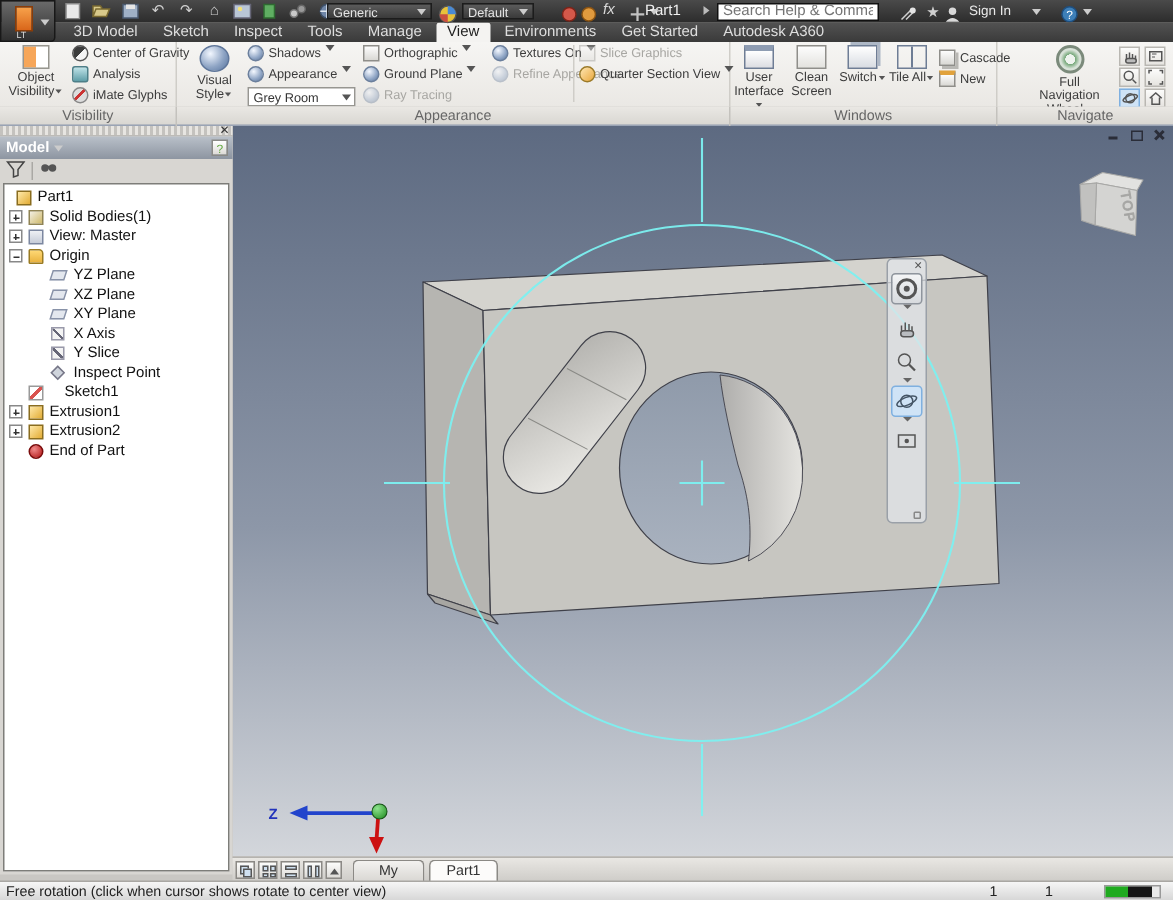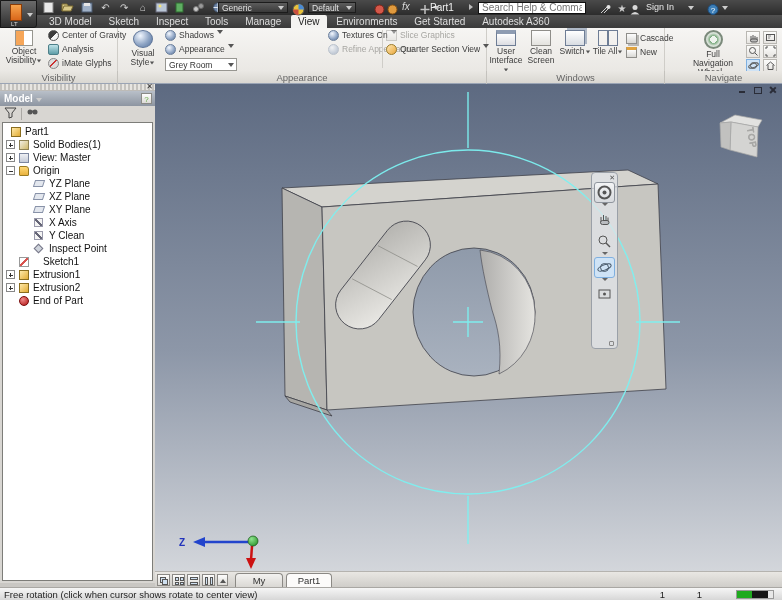--- a/index.html
+++ b/index.html
@@ -246,20 +246,36 @@
       <div class="ritem">
           <span class="ri sphere"></span>
           <span>Appearance</span>
           <span class="dn"></span>
         </div>
       <div class="combo">
           <span>Grey Room</span>
           <span class="dn"></span>
         </div>
     </div>
+    <div class="col" style="left:124px; top:2px">
+      <div class="ritem">
+          <span class="ri cube"></span>
+          <span>Orthographic</span>
+          <span class="dn"></span>
+        </div>
+      <div class="ritem">
+          <span class="ri sphere"></span>
+          <span>Ground Plane</span>
+          <span class="dn"></span>
+        </div>
+      <div class="ritem dis">
+          <span class="ri sphere"></span>
+          <span>Ray Tracing</span>
+        </div>
+    </div>
     <div class="col" style="left:210px; top:2px">
       <div class="ritem">
           <span class="ri sphere"></span>
           <span>Textures On</span>
           <span class="dn"></span>
         </div>
       <div class="ritem dis">
           <span class="ri sphere"></span>
           <span>Refine Appearance</span>
         </div>
@@ -404,21 +420,21 @@
     <div class="trow">
         <span class="tico ico-plane" style="left:31px"></span>
         <span class="tlabel" style="left:46px">XY Plane</span>
       </div>
     <div class="trow">
         <span class="tico ico-axis" style="left:31px"></span>
         <span class="tlabel" style="left:46px">X Axis</span>
       </div>
     <div class="trow">
         <span class="tico ico-axis" style="left:31px"></span>
-        <span class="tlabel" style="left:46px">Y Clean</span>
+        <span class="tlabel" style="left:46px">Y Slice</span>
       </div>
     <div class="trow">
         <span class="tico ico-point" style="left:32px"></span>
         <span class="tlabel" style="left:46px">Inspect Point</span>
       </div>
     <div class="trow">
         <span class="tico ico-sketch" style="left:16px"></span>
         <span class="tlabel" style="left:40px">Sketch1</span>
       </div>
     <div class="trow">

